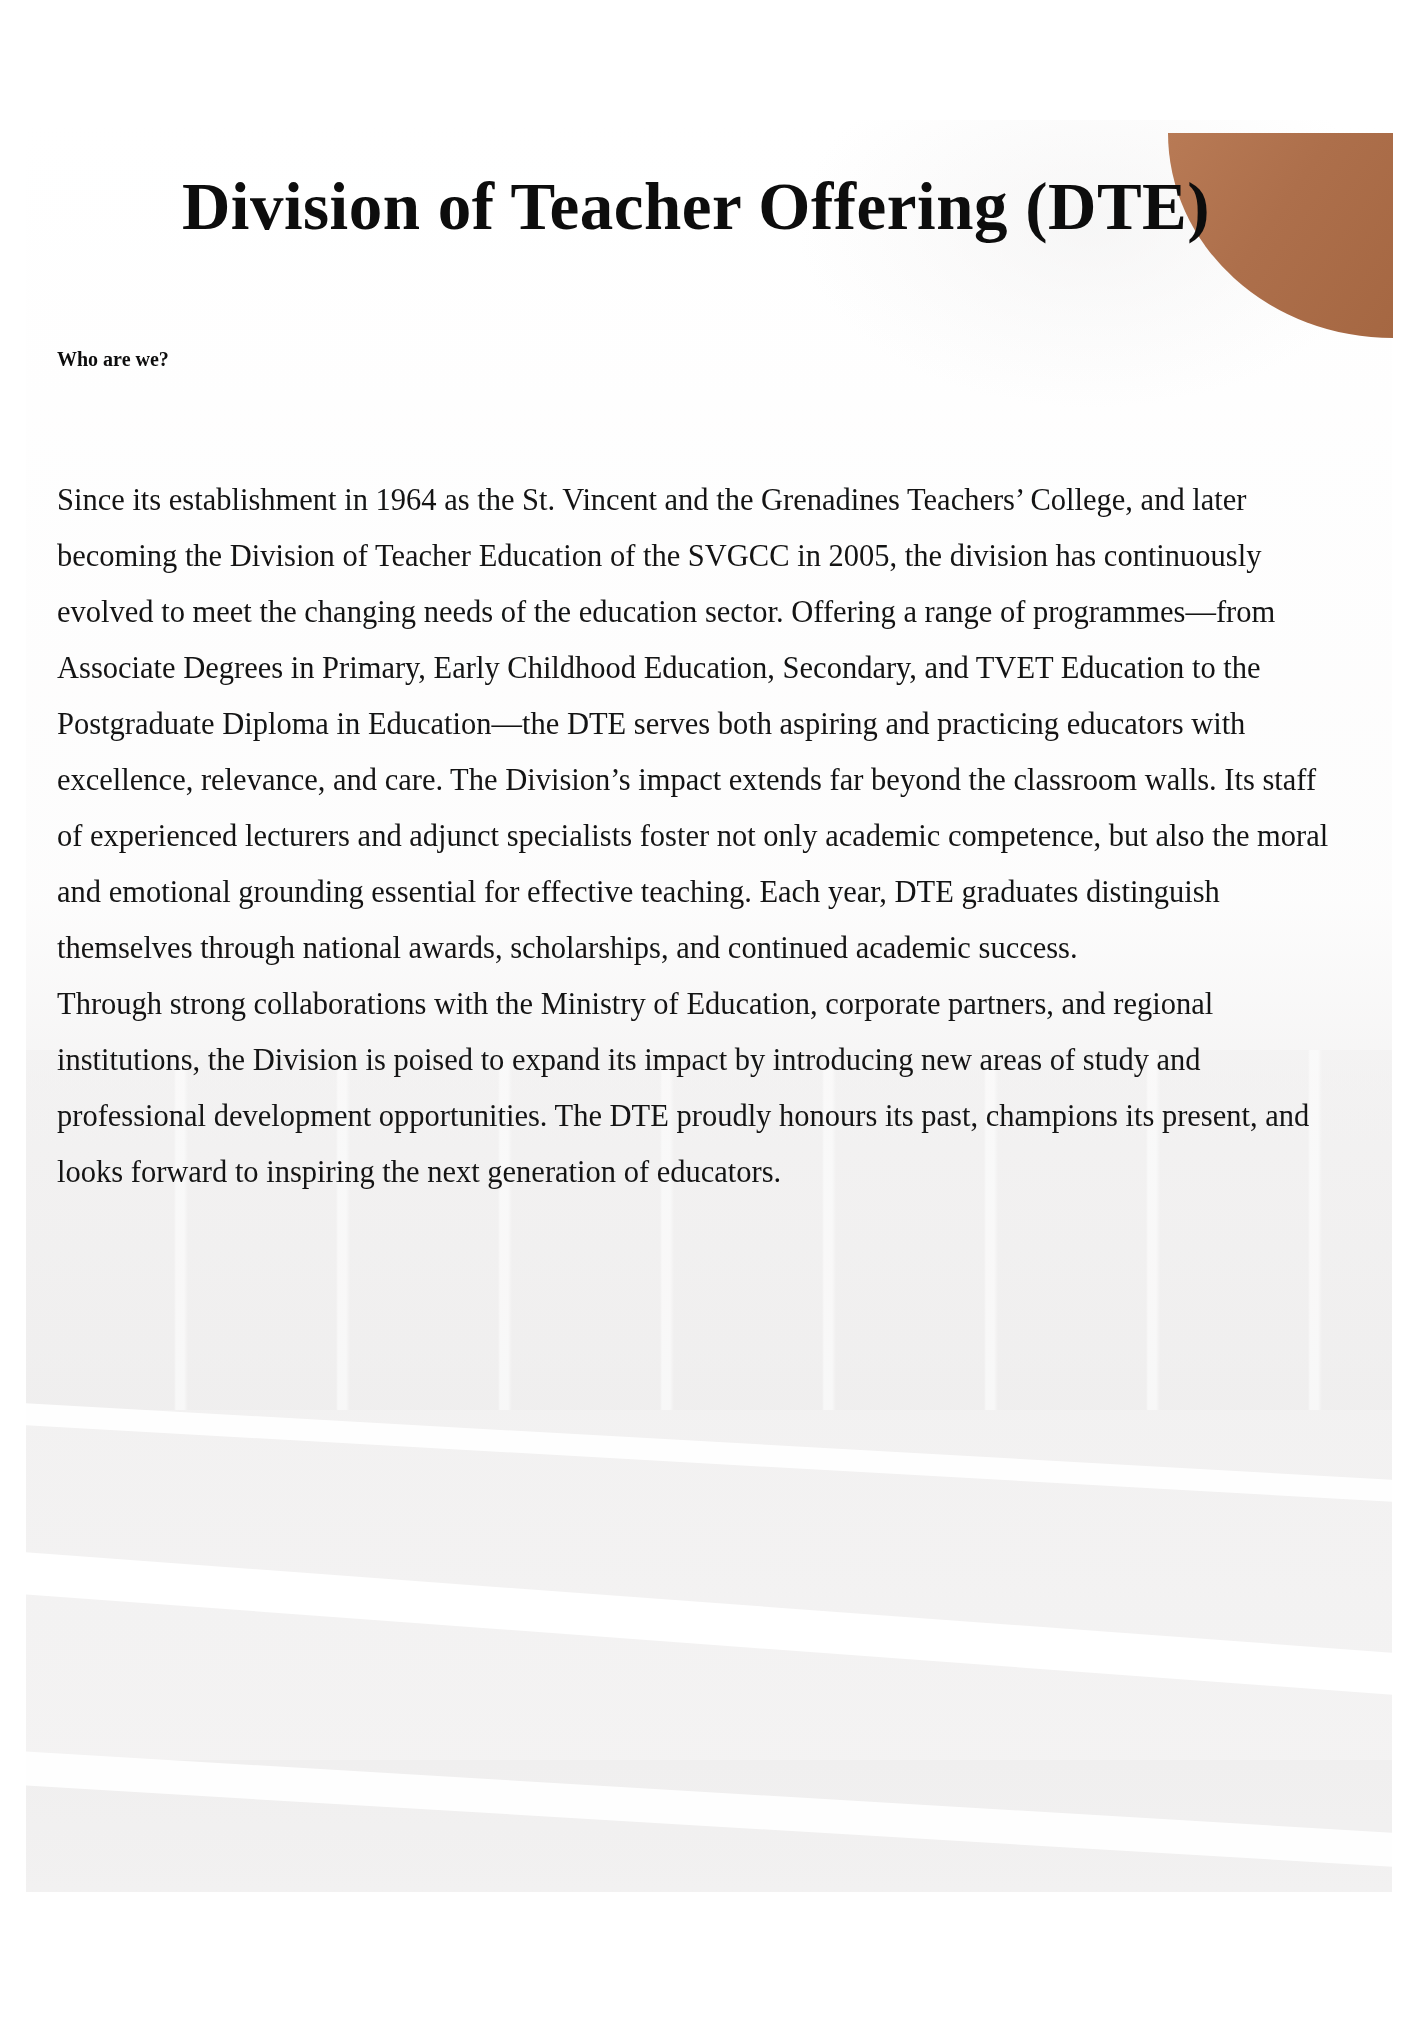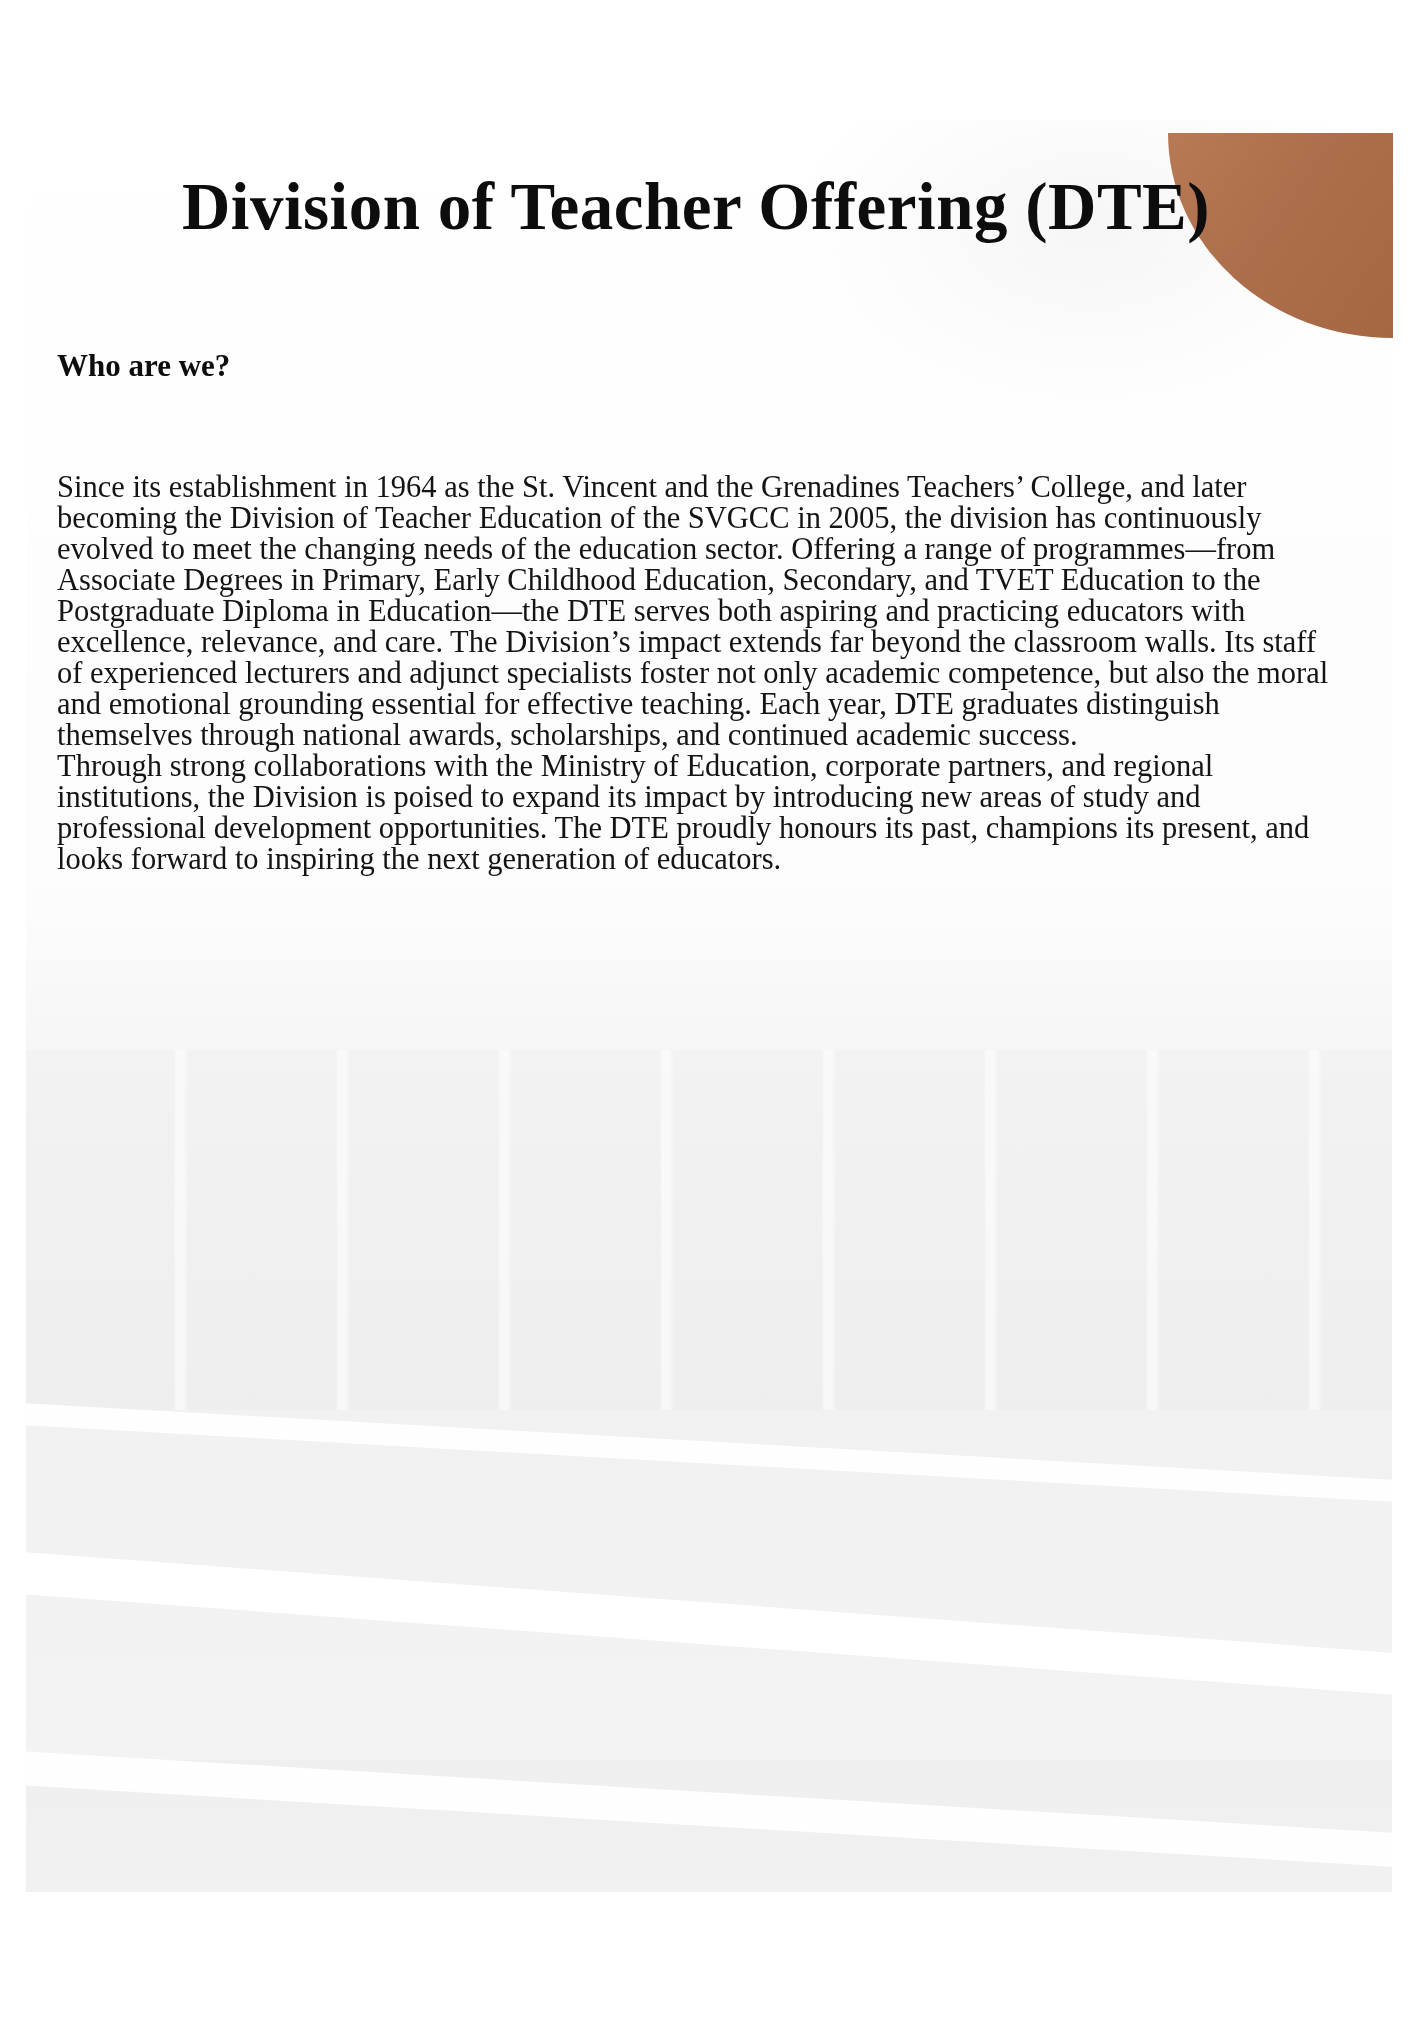--- a/index.html
+++ b/index.html
@@ -86,32 +86,32 @@
     font-weight: bold;
     letter-spacing: 0.5px;
     color: #0d0d0d;
     z-index: 3;
   }
   .heading {
     position: absolute;
     left: 57px;
     top: 348px;
     margin: 0;
-    font-size: 31px;
+    font-size: 20px;
     font-weight: bold;
     color: #0d0d0d;
     z-index: 3;
   }
   .body-text {
     position: absolute;
     left: 57px;
     top: 472px;
     width: 1292px;
     font-size: 30.5px;
-    line-height: 31px;
+    line-height: 56px;
     color: #141414;
     text-align: left;
     z-index: 3;
   }
   .body-text p { margin: 0; }
 </style>
 </head>
 <body>
 
 <div class="page">

